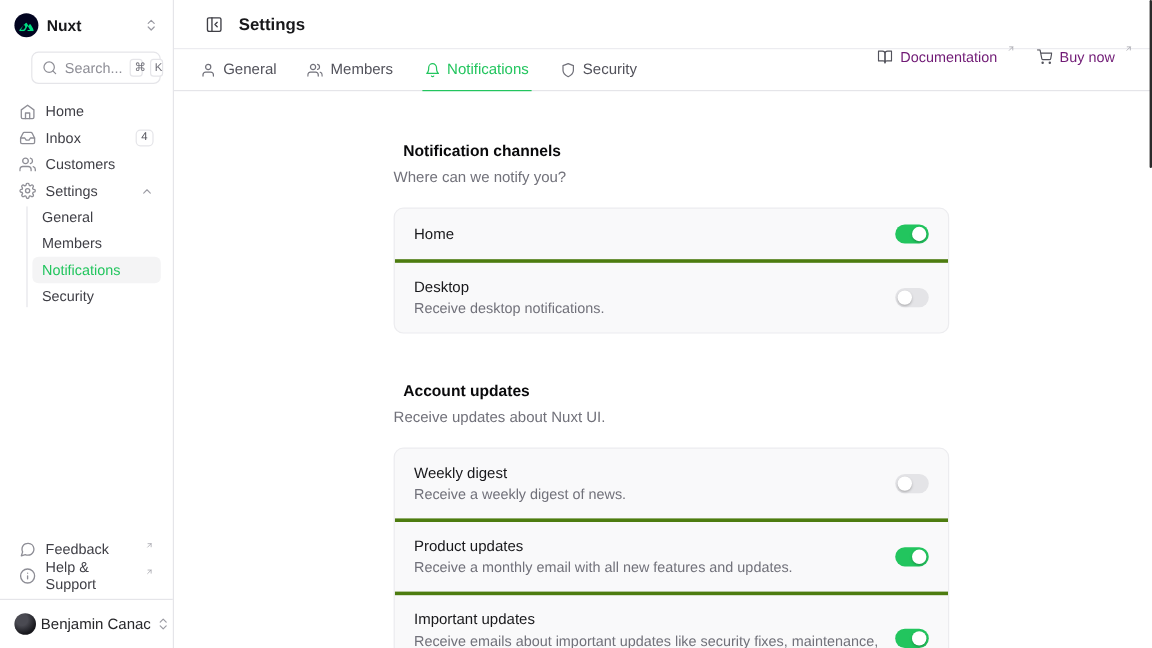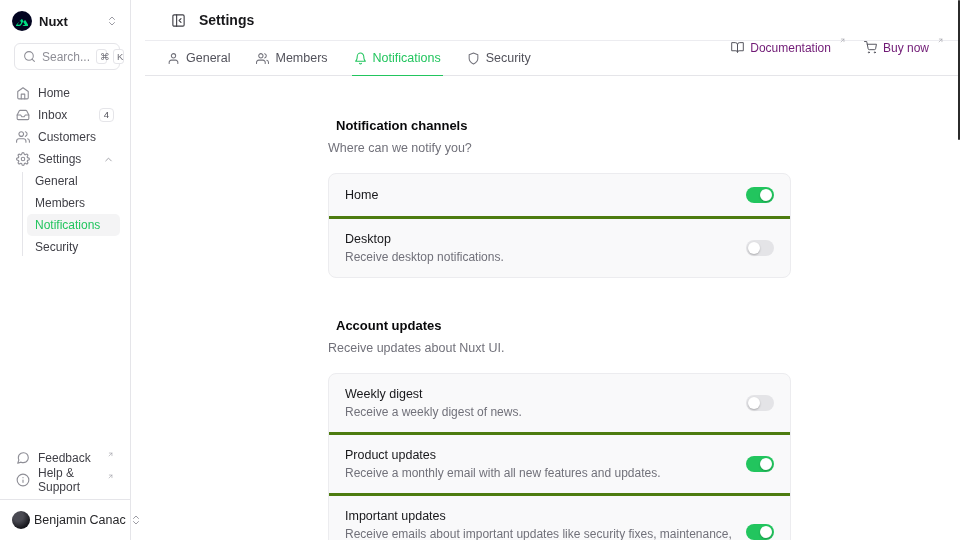--- a/index.html
+++ b/index.html
@@ -6,32 +6,32 @@
     --accent:#22c55e; --nuxtGreen:#00dc82; --toggleOff:#e4e4e7;
     --border:#e5e5e9; --muted:#71717a; --text:#18181b;
   }
   *{box-sizing:border-box}
   html,body{margin:0;padding:0}
   body{width:960px;height:540px;overflow:hidden;background:#fff;color:var(--text);
        font-family:"Liberation Sans","DejaVu Sans",sans-serif;font-size:12.5px;}
   .app{position:relative;width:960px;height:540px;background:#fff}
 
   
-  .sidebar{position:absolute;left:0;top:0;bottom:0;width:131px;background:#fff;
+  .sidebar{position:absolute;left:0;top:0;bottom:0;width:145px;background:#fff;
            border-right:1px solid var(--border);display:flex;flex-direction:column;
            padding:9px 10px 8px 10px;}
   .ws-row{display:flex;align-items:center;gap:7px;height:24px;margin:0 2px 10px 2px;cursor:pointer}
   .logo{width:20px;height:20px;border-radius:50%;background:#020420;display:flex;align-items:center;justify-content:center;flex:none}
   .logo svg{width:12px;height:9px}
   .ws-name{font-weight:700;font-size:13px;flex:1}
   .ic{stroke:#9b9ba3;fill:none;stroke-width:2;stroke-linecap:round;stroke-linejoin:round;width:12px;height:12px;flex:none}
   .nav-ic{stroke:#8e8e96;fill:none;stroke-width:1.9;stroke-linecap:round;stroke-linejoin:round;width:14px;height:14px;flex:none}
 
   .search{display:flex;align-items:center;gap:6px;height:27px;border:1px solid var(--border);
-          border-radius:6px;padding:0 6px 0 8px;margin:0 0 12px 4px;background:#fff;cursor:text}
+          border-radius:6px;padding:0 6px 0 8px;margin:0 0 12px 16px;background:#fff;cursor:text}
   .search .ph{color:#8e8e96;flex:1;font-size:12px}
   .kbd{font-size:9.5px;color:#71717a;border:1px solid var(--border);border-radius:3px;
        padding:1px 3px;min-width:11px;text-align:center;background:#fff;line-height:11px}
 
   .nav{display:flex;flex-direction:column}
   .nav-item{display:flex;align-items:center;gap:8px;height:22px;padding:0 6px;border-radius:5px;
             color:#3f3f46;cursor:pointer}
   .nav-item .lbl{flex:1;font-size:12px}
   .badge{font-size:9.5px;color:#52525b;border:1px solid var(--border);border-radius:4px;padding:1px 4px;line-height:10px}
   .subnav{position:relative;margin-left:12px;padding-left:0;display:flex;flex-direction:column}

